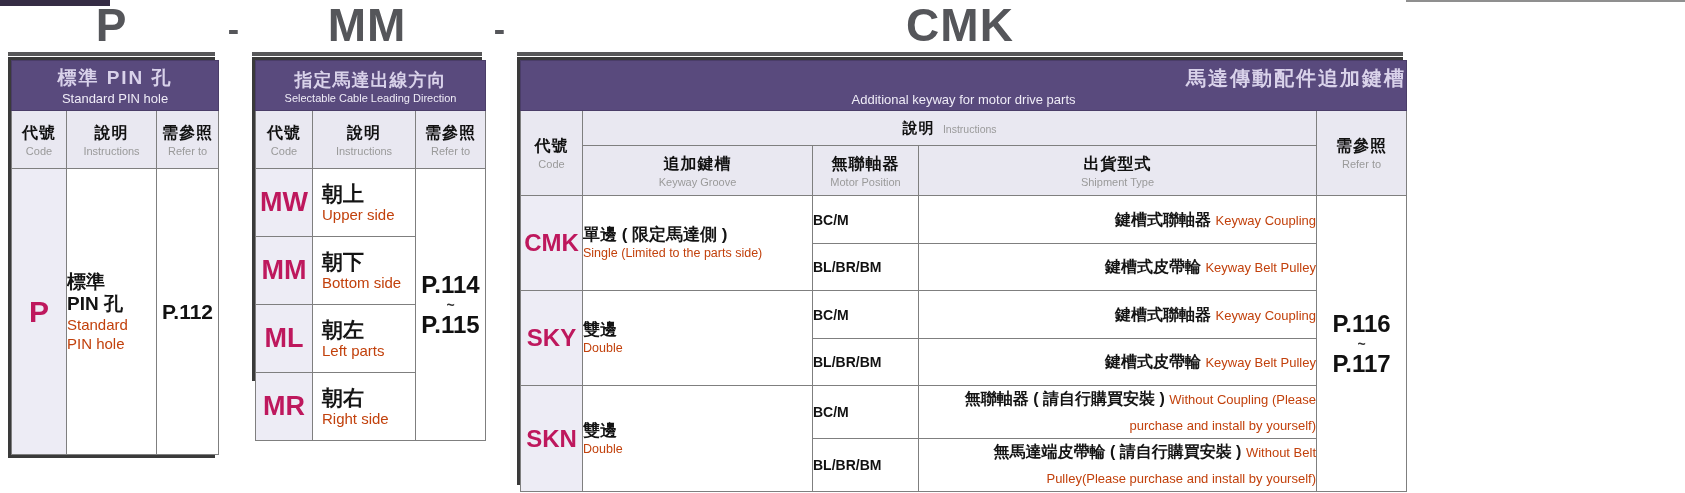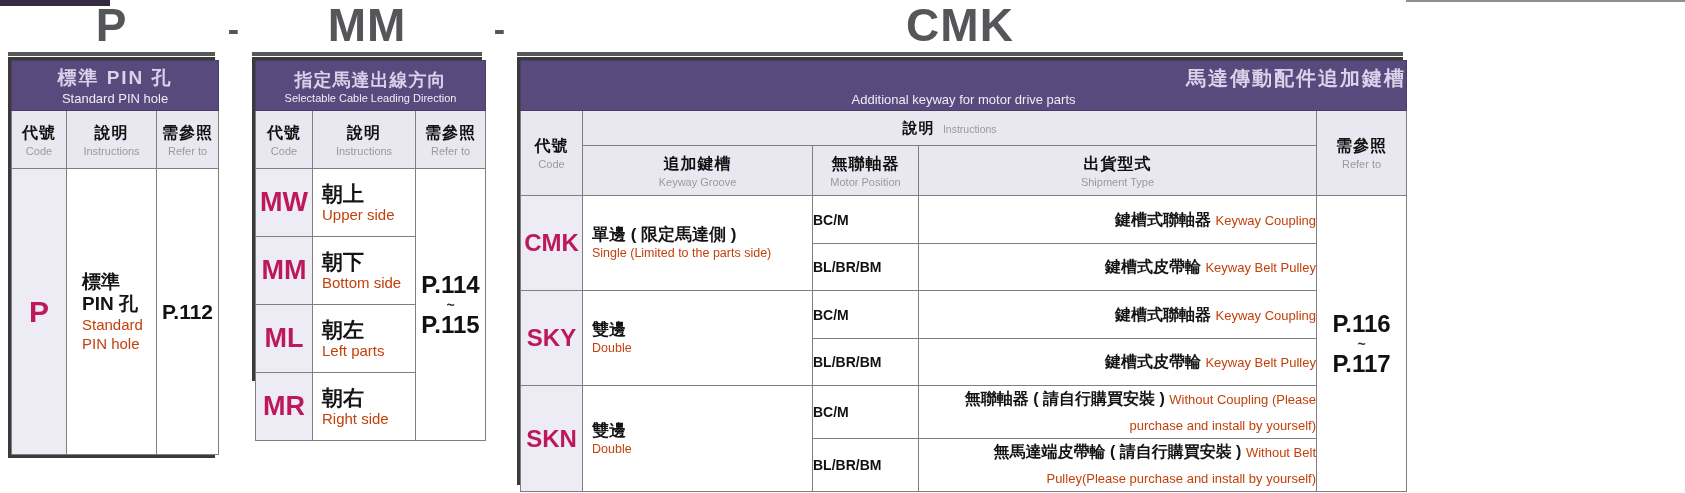--- a/index.html
+++ b/index.html
@@ -46,34 +46,34 @@
   .code-cell { background:#edecf5; text-align:center; font-weight:bold; color:#be185d; }
   .white { background:#ffffff; }
   .zh { color:#141414; font-weight:bold; }
   .en { color:#c2410c; font-weight:normal; }
   .refer-cell { text-align:center; font-weight:bold; color:#111; background:#fff; }
   .refer-cell .tilde { display:block; font-size:14px; font-weight:bold; color:#333; line-height:14px; }
   .refer-cell .pnum { display:block; font-size:24px; line-height:26px; }
 
   
   .t1-code { font-size:30px; }
-  .t1-instr { padding-left:15px; }
+  .t1-instr { padding-left:0; }
   .t1-instr .zh { display:block; font-size:19px; line-height:22px; }
   .t1-instr .en { display:block; font-size:15px; line-height:19px; }
   .t1-refer { font-size:21px; }
 
   
   .t2-code { font-size:27px; }
   .t2-instr { padding-left:9px; }
   .t2-instr .zh { display:block; font-size:21px; line-height:24px; }
   .t2-instr .en { display:block; font-size:15px; line-height:18px; }
 
   
   .t3-code { font-size:24px; }
-  .t3-keyway { padding-left:9px; }
+  .t3-keyway { }
   .t3-keyway .zh { display:block; font-size:17px; line-height:20px; }
   .t3-keyway .en { display:block; font-size:12.5px; line-height:16px; }
   .t3-motor { font-size:14px; font-weight:bold; color:#111; background:#fff; }
   .t3-ship { padding-left:18px; background:#fff; line-height:25px;text-align:right; }
   .t3-ship .zh { font-size:16px; }
   .t3-ship .en { font-size:13px; }
 </style>
 </head>
 <body>
 

